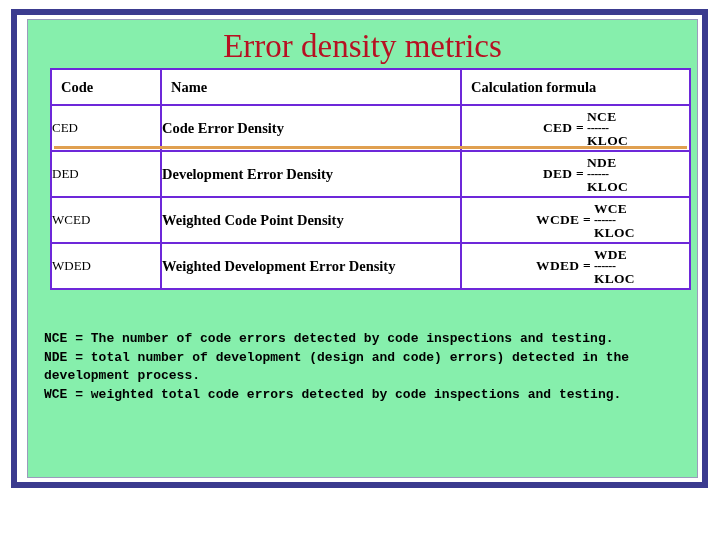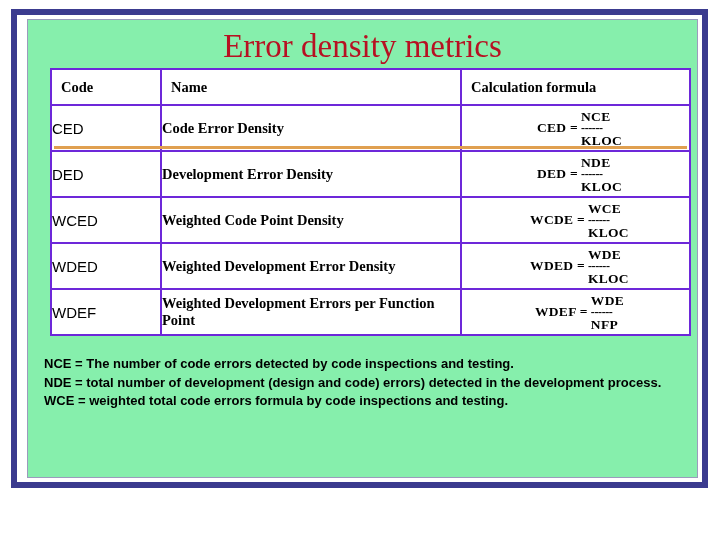--- a/index.html
+++ b/index.html
@@ -79,24 +79,24 @@
     font-weight: bold;
     font-size: 14.5px;
     color: #000000;
   }
   thead th .hcell { padding: 0 0 0 9px; }
 
   tbody td { height: 44px; }
 
   .cell-code {
     padding-left: 9px;
-    font-size: 15px;
+    font-size: 13px;
     font-weight: normal;
     color: #000000;
-    font-family: Liberation Sans, sans-serif;
+    font-family: Liberation Serif, serif;
   }
   .cell-name {
     padding-left: 9px;
     padding-right: 6px;
     font-size: 14.5px;
     font-weight: bold;
     line-height: 17px;
     color: #000000;
   }
   .cell-formula {
@@ -106,21 +106,21 @@
     color: #000000;
     padding: 0 4px;
   }
 
   
   .formula {
     display: inline-block;
     white-space: nowrap;
     line-height: 1;
     position: relative;
-    left: 4px;
+    left: 10px;
   }
   .formula .lhs {
     display: inline-block;
     vertical-align: middle;
     font-size: 13.5px;
     letter-spacing: 0.3px;
   }
   .formula .frac {
     display: inline-block;
     vertical-align: middle;
@@ -150,23 +150,23 @@
     top: 136px;
     width: 652px;
     height: 3px;
     background: #e0a050;
   }
 
   
   #footnotes {
     position: absolute;
     left: 16px;
-    top: 335px;
+    top: 310px;
     width: 652px;
-    font-family: Liberation Sans, sans-serif;
+    font-family: Liberation Mono, monospace;
     font-size: 13px;
     font-weight: bold;
     line-height: 18.5px;
     color: #000000;
   }
   #footnotes .fn-line { display: block; }
 </style>
 </head>
 <body>
 
@@ -208,30 +208,25 @@
           <tr>
             <td class="cell-code">WCED</td>
             <td class="cell-name">Weighted Code Point Density</td>
             <td class="cell-formula"><span class="formula"><span class="lhs">WCDE =</span><span class="frac"><span class="num">WCE</span><span class="bar">------</span><span class="den">KLOC</span></span></span></td>
           </tr>
           <tr>
             <td class="cell-code">WDED</td>
             <td class="cell-name">Weighted Development Error Density</td>
             <td class="cell-formula"><span class="formula"><span class="lhs">WDED =</span><span class="frac"><span class="num">WDE</span><span class="bar">------</span><span class="den">KLOC</span></span></span></td>
           </tr>
-          <tr>
-            <td class="cell-code">WDEF</td>
-            <td class="cell-name">Weighted Development Errors per Function Point</td>
-            <td class="cell-formula"><span class="formula"><span class="lhs">WDEF =</span><span class="frac"><span class="num">WDE</span><span class="bar">------</span><span class="den">NFP</span></span></span></td>
-          </tr>
         </tbody>
     </table>
 
     <div class="orange-rule" style="top: 126px; left: 26px; width: 633px;"></div>
 
     <div id="footnotes">
         <span class="fn-line">NCE = The number of code errors detected by code inspections and testing.</span>
         <span class="fn-line">NDE = total number of development (design and code) errors) detected in the development process.</span>
-        <span class="fn-line">WCE = weighted total code errors formula by code inspections and testing.</span>
+        <span class="fn-line">WCE = weighted total code errors detected by code inspections and testing.</span>
       </div>
 
   </div>
 </div>
 
 </body></html>

